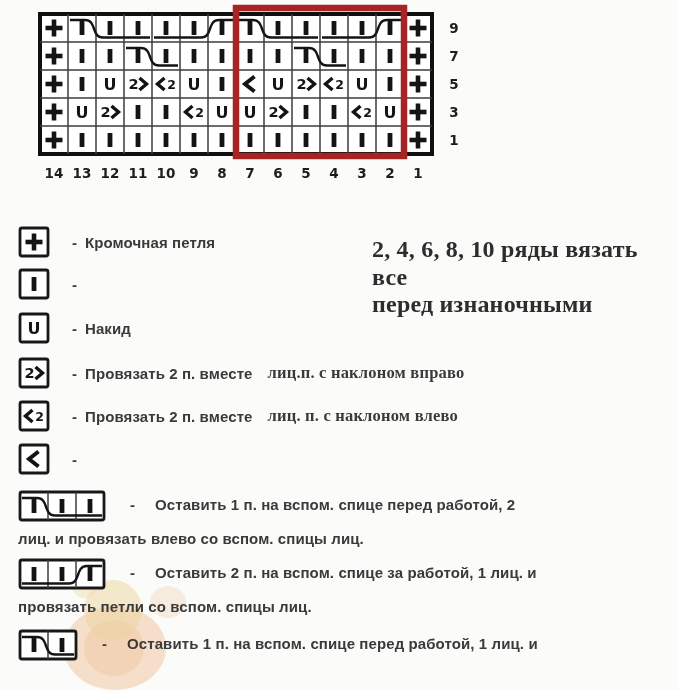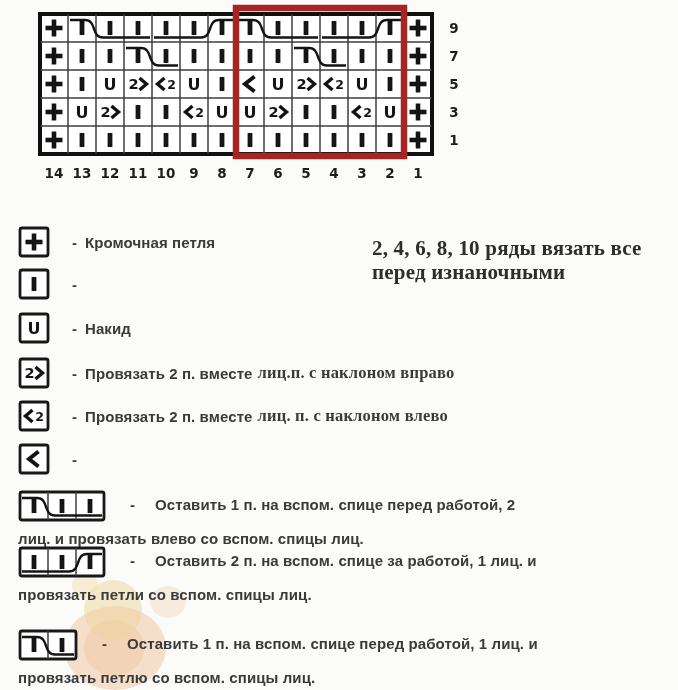--- a/index.html
+++ b/index.html
@@ -4,33 +4,33 @@
 <style>
   html,body{margin:0;padding:0;background:#e9e9e9;}
   .page{
     position:relative;width:678px;height:690px;margin:0 auto;
     background:#fbfbfa;overflow:hidden;
     font-family:"Liberation Sans",sans-serif;color:#3a3a3a;
   }
   .chart{position:absolute;left:28px;top:0;z-index:1;}
   .note{
     position:absolute;left:372px;top:236px;width:300px;z-index:2;
-    font-family:"Liberation Serif",serif;font-size:21px;font-weight:600;
+    font-family:"Liberation Serif",serif;font-size:24px;font-weight:600;
     color:#2d2d2d;line-height:1.15;letter-spacing:.2px;
   }
   .lrow{
     position:absolute;left:18px;display:flex;align-items:center;height:32px;
     font-size:15px;font-weight:700;color:#3a3a3a;z-index:2;white-space:nowrap;
   }
   .lrow .sym{flex:0 0 auto;line-height:0;}
   .lrow .dash{margin-left:22px;font-size:15px;font-weight:700;}
   .lrow .ltxt{margin-left:8px;letter-spacing:.1px;}
   .lrow .serif{
     font-family:"Liberation Serif",serif;font-weight:600;font-size:16.5px;
-    margin-left:5px;letter-spacing:.2px;
+    margin-left:15px;letter-spacing:.2px;
   }
   .lrow.wrap{
     display:block;width:648px;height:auto;line-height:34px;white-space:normal;
   }
   .lrow.wrap .sym{display:inline-block;vertical-align:middle;}
   .lrow.wrap .dash{margin:0 20px 0 24px;}
   .lrow.wrap .ltxt{margin-left:0;}
   .wm{position:absolute;border-radius:50%;z-index:0;}
   .wm-ball{left:64px;top:606px;width:102px;height:84px;background:#f0c8a2;opacity:.55;}
   .wm-ball2{left:84px;top:620px;width:60px;height:56px;background:#eebd92;opacity:.35;}
@@ -252,37 +252,36 @@
           <line x1="30" y1="2" x2="30" y2="30" stroke="#3d3d3d" stroke-width="1.5"></line>
           <line x1="58" y1="2" x2="58" y2="30" stroke="#3d3d3d" stroke-width="1.5"></line>
           <rect x="13.6" y="9" width="4.8" height="14" fill="#141414"></rect>
           <rect x="41.6" y="9" width="4.8" height="14" fill="#141414"></rect>
           <rect x="69.6" y="9" width="4.8" height="14" fill="#141414"></rect>
           <path d="M 4 8 H 19 C 31 8 25 25.5 37 25.5 H 84" fill="none" stroke="#141414" stroke-width="2.4"></path>
         </svg></span><span class="dash">-</span><span class="ltxt">Оставить 1 п. на вспом. спице перед работой, 2</span><br>
     <span class="ltxt">лиц. и провязать влево со вспом. спицы лиц.</span>
   </div>
 
-  <div class="lrow wrap" style="top:544px">
+  <div class="lrow wrap" style="top:556px">
     <span class="sym"><svg width="88" height="32" viewBox="0 0 88 32">
           <rect x="2" y="2" width="84" height="28" rx="2" fill="#ffffff" stroke="#181818" stroke-width="2.8"></rect>
           <line x1="30" y1="2" x2="30" y2="30" stroke="#3d3d3d" stroke-width="1.5"></line>
           <line x1="58" y1="2" x2="58" y2="30" stroke="#3d3d3d" stroke-width="1.5"></line>
           <rect x="13.6" y="9" width="4.8" height="14" fill="#141414"></rect>
           <rect x="41.6" y="9" width="4.8" height="14" fill="#141414"></rect>
           <rect x="69.6" y="9" width="4.8" height="14" fill="#141414"></rect>
           <path d="M 4 25.5 H 51 C 63 25.5 57 8 69 8 H 84" fill="none" stroke="#141414" stroke-width="2.4"></path>
         </svg></span><span class="dash">-</span><span class="ltxt">Оставить 2 п. на вспом. спице за работой, 1 лиц. и</span><br>
     <span class="ltxt">провязать петли со вспом. спицы лиц.</span>
   </div>
 
   <div class="lrow wrap" style="top:627px">
     <span class="sym"><svg width="60" height="32" viewBox="0 0 60 32">
           <rect x="2" y="2" width="56" height="28" rx="2" fill="#ffffff" stroke="#181818" stroke-width="2.8"></rect>
           <line x1="30" y1="2" x2="30" y2="30" stroke="#3d3d3d" stroke-width="1.5"></line>
           <rect x="13.6" y="9" width="4.8" height="14" fill="#141414"></rect>
           <rect x="41.6" y="9" width="4.8" height="14" fill="#141414"></rect>
           <path d="M 4 8 H 19 C 31 8 25 25.5 37 25.5 H 56" fill="none" stroke="#141414" stroke-width="2.4"></path>
         </svg></span><span class="dash">-</span><span class="ltxt">Оставить 1 п. на вспом. спице перед работой, 1 лиц. и</span><br>
-    <span class="ltxt">провязать петлю со вспом. спицы лиц.</span>
   </div>
 
 </div>
 
 </body></html>

